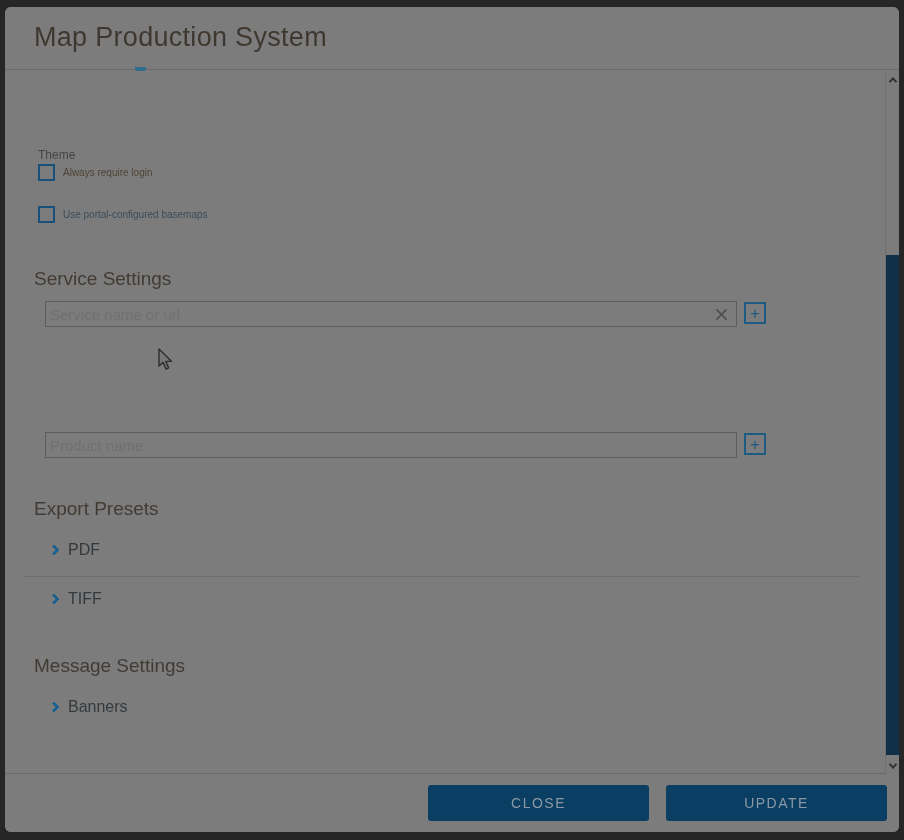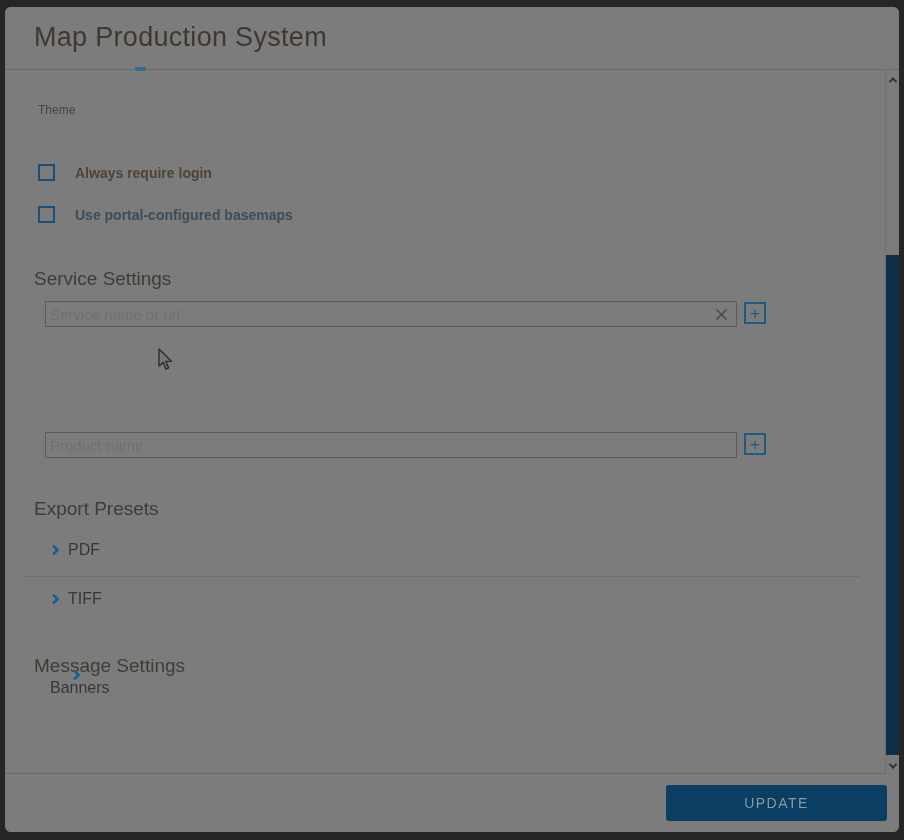--- a/index.html
+++ b/index.html
@@ -22,40 +22,40 @@
   }
   .dlg-title {
     position:absolute; left:29px; top:15px;
     font-size:27px; color:#3e3831; letter-spacing:0.3px;
   }
   .artifact {
     position:absolute; left:130px; top:60px; width:11px; height:4px;
     background:#2f6d8f; border-radius:0 0 2px 2px;
   }
   
-  .field-label { position:absolute; font-size:12px; color:#454545; }
+  .field-label { position:absolute; font-size:12px; color:#454545;margin-top:45px; }
   .theme-label { left:33px; top:96px; }
   .select {
     position:absolute; left:33px; top:111px; width:119px; height:30px;
     border:1px solid #4a4a4a; display:flex; align-items:center;
     padding:0 8px 0 3px; cursor:default;
   }
   .select-value { flex:1; font-size:15px; color:#5c432a; }
   .select-caret {
     width:0; height:0; border-left:7px solid transparent;
     border-right:7px solid transparent; border-top:8px solid #1f5f7e;
   }
   
   .check-row { position:absolute; left:33px; display:flex; align-items:center; }
   .check-row-0 { top:157px; }
   .check-row-1 { top:199px;text-align:center; }
   .checkbox {
     width:17px; height:17px; border:2px solid #175179; background:transparent;
   }
-  .check-label { margin-left:20px; font-size:14px;font-weight:bold; }
+  .check-label { margin-left:8px; font-size:10px; }
   .check-label-0 { color:#4f4336; }
   .check-label-1 { color:#3c4c58; }
   
   .section-title { position:absolute; left:29px; font-size:19px; color:#413b34; }
   .svc-title  { top:261px; }
   .prod-title { top:392px; }
   .exp-title  { top:491px; }
   .msg-title  { top:648px; }
   
   .text-field {
@@ -76,21 +76,21 @@
     border:2px solid #1d5b82; color:#1d5b82; background:transparent;
     display:flex; align-items:center; justify-content:center;
     font-size:17px; line-height:1; cursor:pointer; font-family:"Liberation Sans",sans-serif;
   }
   .add-svc  { top:295px; }
   .add-prod { top:426px; }
   
   .expand-row { position:absolute; left:45px; display:flex; align-items:center; cursor:pointer; }
   .row-pdf     { top:534px; }
   .row-tiff    { top:583px; }
-  .row-banners { top:664px;flex-direction:column; }
+  .row-banners { top:691px; }
   .chev-right {
     width:8px; height:8px; border-right:3px solid #176093; border-bottom:3px solid #176093;
     transform:rotate(-45deg); margin-right:10px; border-radius:1px;
   }
   .expand-label { font-size:16px; color:#35393c; }
   .row-divider {
     position:absolute; left:19px; top:569px; width:836px; height:0;
     border-top:1px solid #6f6f6f;
   }
   
@@ -181,20 +181,21 @@
       <span class="expand-label">TIFF</span>
     </div>
 
     <div class="section-title msg-title">Message Settings</div>
     <div class="expand-row row-banners">
       <span class="chev-right"></span>
       <span class="expand-label">Banners</span>
     </div>
 
     <div class="dlg-footer">
+      <button class="btn btn-close">CLOSE</button>
       <button class="btn btn-update">UPDATE</button>
     </div>
 
     <div class="scrollbar">
       <div class="sb-arrow sb-up">
         <span class="sb-chev sb-chev-up"></span>
       </div>
       <div class="sb-thumb"></div>
       <div class="sb-arrow sb-down">
         <span class="sb-chev sb-chev-down"></span>

